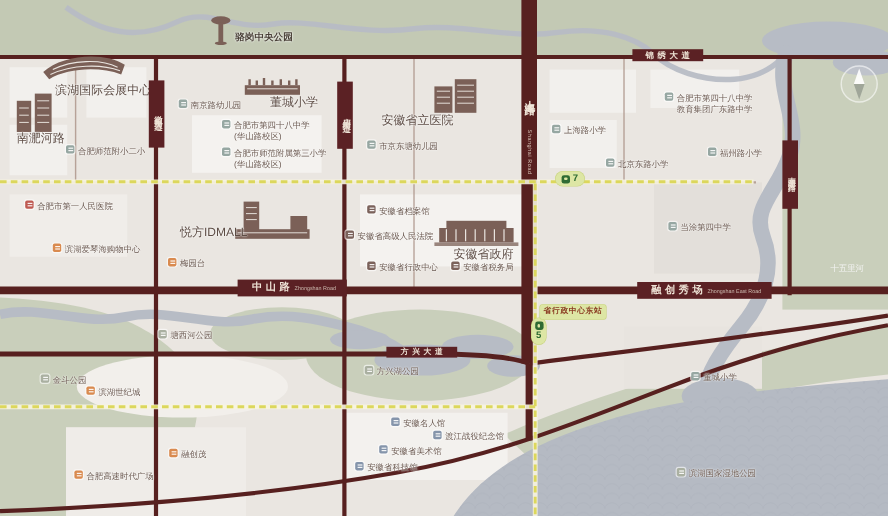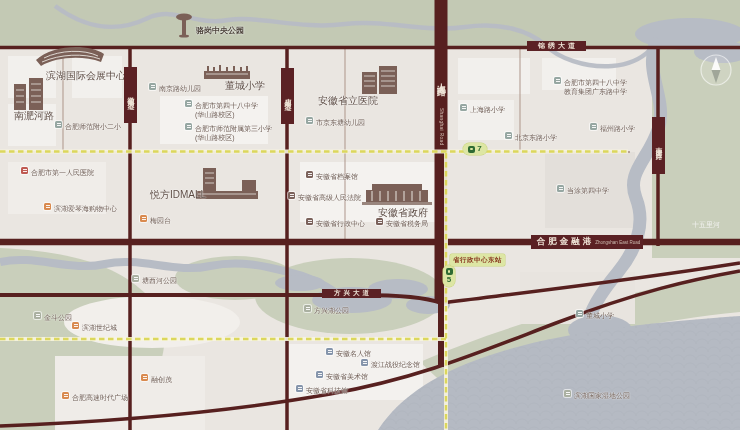--- a/index.html
+++ b/index.html
@@ -353,22 +353,26 @@
       </div>
     </div>
 
 
   <div class="bar" id="bar-jinxiu">
     <span class="zh">锦绣大道</span>
   </div>
   <div class="bar" id="bar-fangxing">
     <span class="zh">方兴大道</span>
   </div>
+  <div class="bar" id="bar-zhongshan">
+    <span class="zh">中山路</span>
+    <span class="en">Zhongshan Road</span>
+  </div>
   <div class="bar" id="bar-zhongshan-e">
-    <span class="zh">合肥金融港</span>
+    <span class="zh">融创秀场</span>
     <span class="en">Zhongshan East Road</span>
   </div>
   <div class="vbar" id="vbar-huizhou">徽州大道</div>
   <div class="vbar" id="vbar-luzhou">庐州大道</div>
   <div class="vbar" id="vbar-nanfeihe">南淝河路</div>
   <div id="shanghai-zh">上海路</div>
   <div id="shanghai-en">Shanghai Road</div>
 
   <div class="badge" id="badge7">
     <span class="m-logo"></span>

